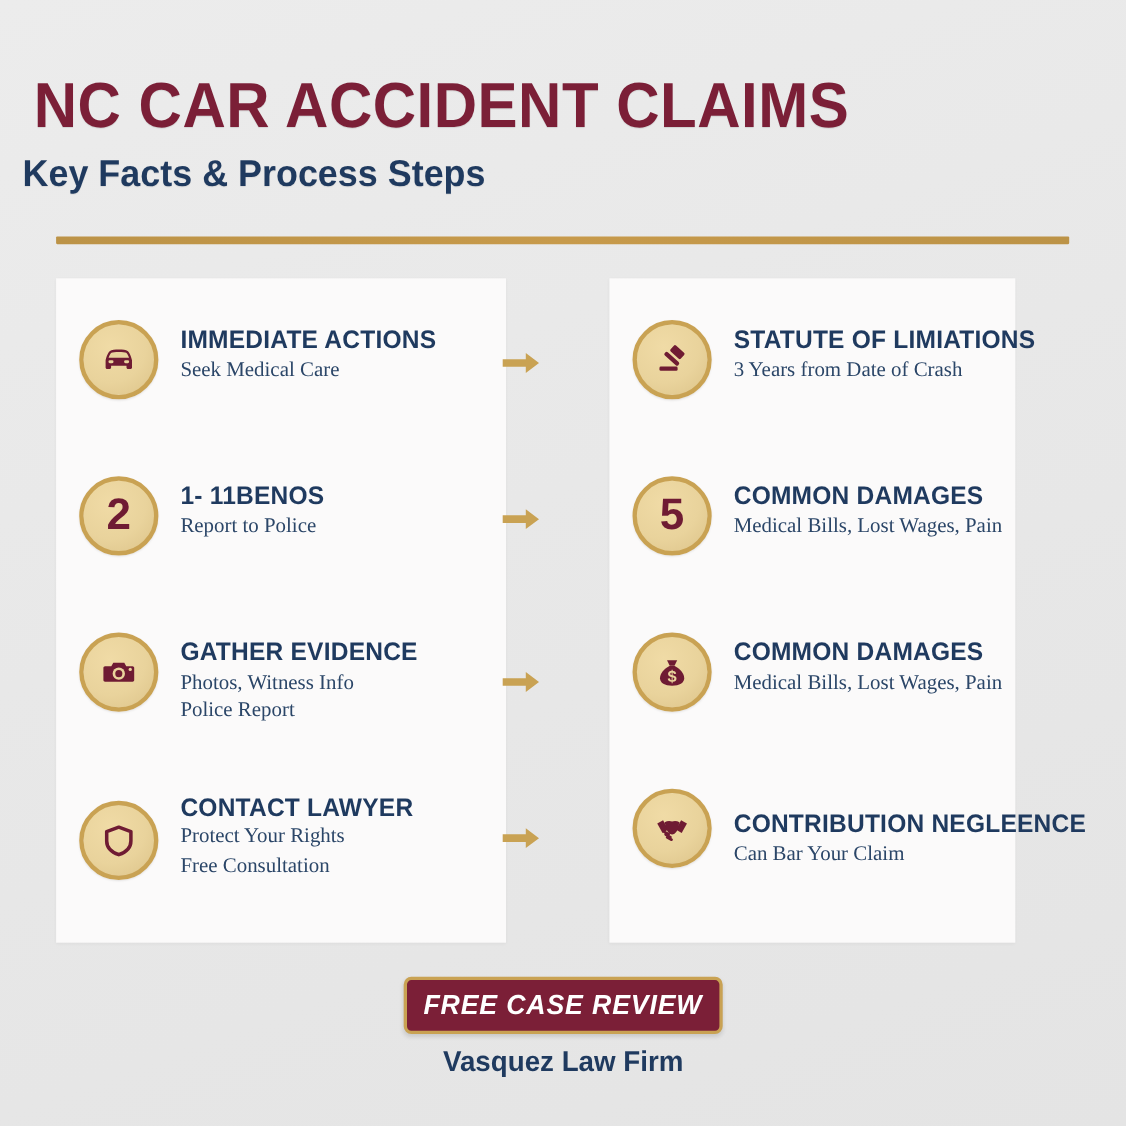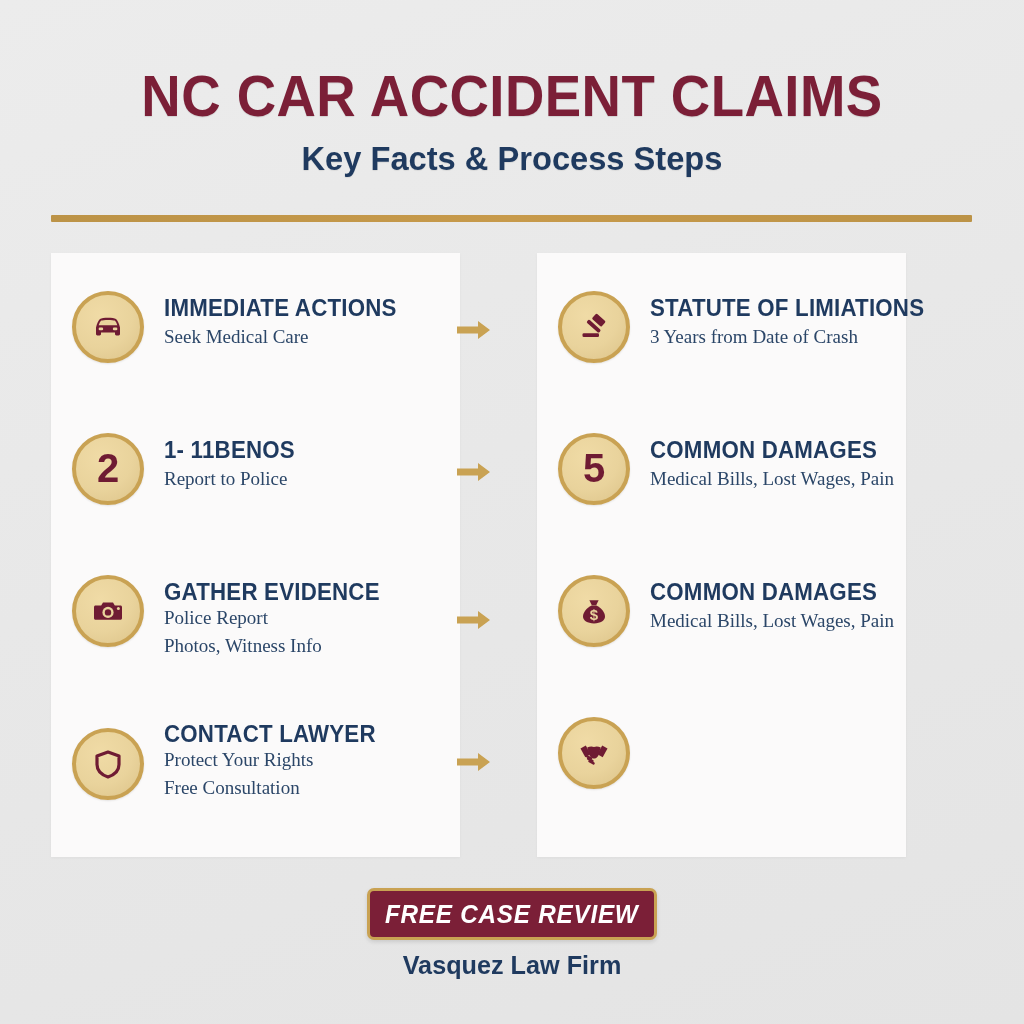--- a/index.html
+++ b/index.html
@@ -22,21 +22,21 @@
     background: linear-gradient(160deg, #ececec 0%, #e8e8e8 45%, #e4e4e4 100%);
     box-sizing: border-box;
   }
 
   
   .header {
     position: absolute;
     left: 0;
     top: 64px;
     width: 1024px;
-    text-align: center;
+    text-align: left;
   }
   .title {
     font-family: "Liberation Sans Narrow", "Liberation Sans", sans-serif;
     font-size: 58px;
     line-height: 64px;
     font-weight: bold;
     letter-spacing: 0.5px;
     color: #7b1f37;
     margin: 0;
     transform: scaleX(0.94);
@@ -65,21 +65,21 @@
 
   
   .panel {
     position: absolute;
     top: 253px;
     height: 604px;
     background: #fbfafa;
     box-shadow: 0 1px 3px rgba(0,0,0,0.045);
   }
   .panel-left  { left: 51px;  width: 409px; }
-  .panel-right { left: 537px; width: 369px; }
+  .panel-right { left: 554px; width: 369px; }
 
   .item {
     position: absolute;
     display: flex;
     align-items: flex-start;
   }
   .panel-left .item  { left: 21px; width: 420px; }
   .panel-right .item { left: 21px; width: 426px; }
 
   .item-r1 { top: 38px; }
@@ -245,22 +245,22 @@
           <g fill="#6f1b33">
             <path d="M6.5 13.6 L12.2 13.6 L14 10.4 L24 10.4 L25.8 13.6 L31.5 13.6 C32.3 13.6 33 14.3 33 15.1 L33 26.2 C33 27 32.3 27.7 31.5 27.7 L6.5 27.7 C5.7 27.7 5 27 5 26.2 L5 15.1 C5 14.3 5.7 13.6 6.5 13.6 Z"></path>
             <circle cx="19" cy="20.4" r="5.6" fill="#e9d39c"></circle>
             <circle cx="19" cy="20.4" r="3.2" fill="#6f1b33"></circle>
             <circle cx="29.4" cy="16.6" r="1.5" fill="#e9d39c"></circle>
           </g>
         </svg>
       </div>
       <div class="item-text">
         <div class="item-title">GATHER EVIDENCE</div>
+        <div class="item-sub">Photos, Witness Info</div>
         <div class="item-sub" style="margin-top:0;">Police Report</div>
-        <div class="item-sub">Photos, Witness Info</div>
       </div>
       <div class="arrow">
         <svg width="36" height="22" viewBox="0 0 36 22" aria-hidden="true">
           <path d="M1 7.5 L22 7.5 L22 2 L34 11 L22 20 L22 14.5 L1 14.5 Z" fill="#c9a253"></path>
         </svg>
       </div>
     </div>
 
     <div class="item item-r4">
       <div class="medallion">
@@ -332,20 +332,24 @@
           <g fill="#6f1b33">
             <path d="M6.5 15.6 L11.8 12.6 L16.6 21.2 L11.3 24.2 Z"></path>
             <path d="M33.5 15.6 L28.2 12.6 L23.4 21.2 L28.7 24.2 Z"></path>
             <path d="M13.2 14.4 C15.6 13.2 18.2 13.1 20 13.9 C21.8 13.1 24.4 13.2 26.8 14.4 L24.4 22.4 C23 24.6 21.4 25.6 20 25.6 C18.6 25.6 17 24.6 15.6 22.4 Z"></path>
             <rect x="11.4" y="23.1" width="7" height="2.4" rx="1.2" transform="rotate(28 14.9 24.3)"></rect>
             <rect x="12.6" y="25.6" width="7.4" height="2.4" rx="1.2" transform="rotate(28 16.3 26.8)"></rect>
             <rect x="14.0" y="28.1" width="7.0" height="2.4" rx="1.2" transform="rotate(28 17.5 29.3)"></rect>
           </g>
         </svg>
       </div>
+      <div class="item-text">
+        <div class="item-title">CONTRIBUTION NEGLEENCE</div>
+        <div class="item-sub">Can Bar Your Claim</div>
+      </div>
     </div>
 
   </div>
 
   <div class="cta">
     <span class="cta-label">FREE CASE REVIEW</span>
   </div>
   <div class="firm">Vasquez Law Firm</div>
 
 </div>

